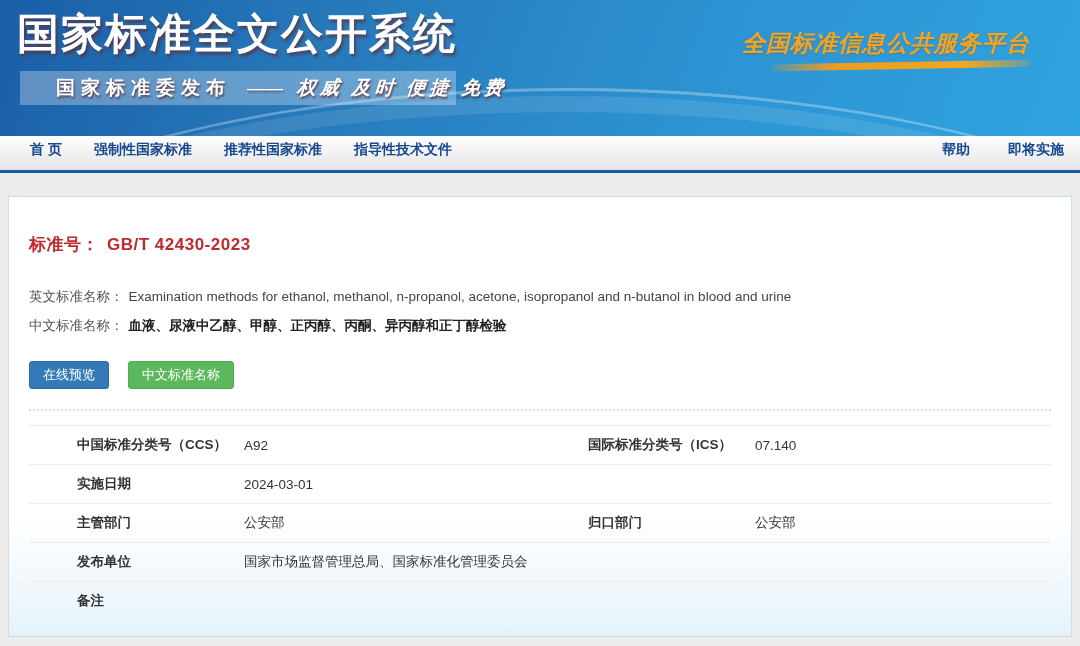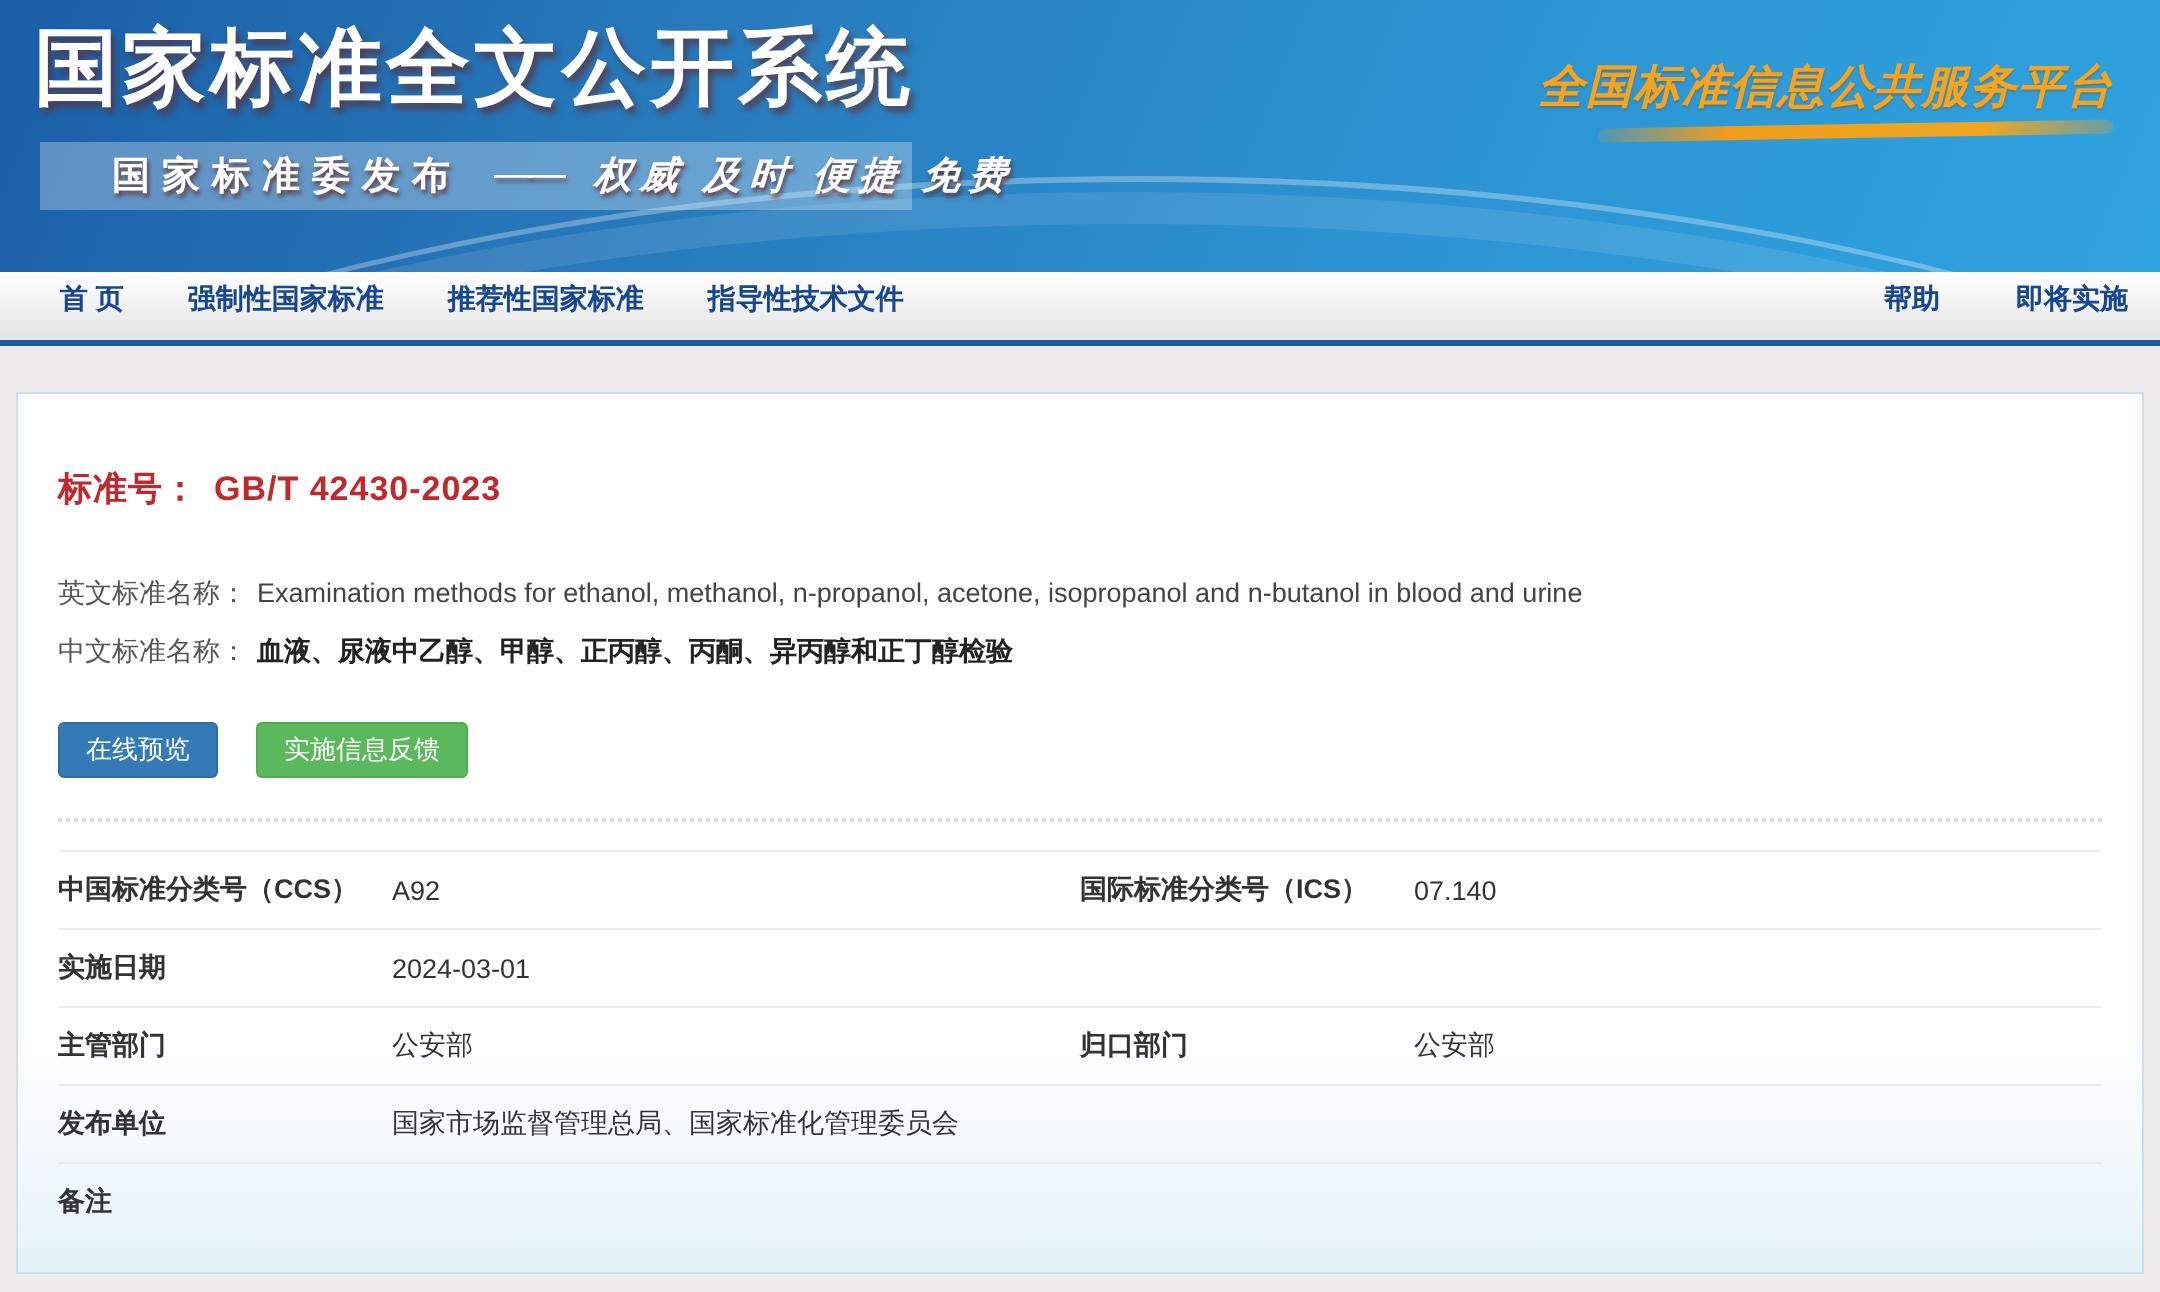--- a/index.html
+++ b/index.html
@@ -32,21 +32,21 @@
   }
   .sub-banner .publisher {
     font-family:"Liberation Serif",serif; letter-spacing:6px;
     text-shadow:1px 2px 2px rgba(100,40,40,0.8);
   }
   .sub-banner .dash { font-weight:normal; letter-spacing:-2px; text-shadow:1px 2px 2px rgba(100,40,40,0.6); }
   .sub-banner .slogan {
     font-family:"Liberation Serif",serif; font-style:italic; letter-spacing:4px;
     text-shadow:1px 2px 2px rgba(100,40,40,0.8); transform:skewX(-4deg);
   }
-  .platform { position:absolute; right:23px; top:28px; text-align:left; }
+  .platform { position:absolute; right:50px; top:28px; text-align:left; }
   .platform-text {
     color:#f6a41f; font-size:23px; font-weight:bold; font-style:italic;
     font-family:"Liberation Serif",serif; letter-spacing:1px; white-space:nowrap;
     text-shadow:0 1px 1px rgba(120,70,0,0.35);
   }
   .brush-underline {
     height:7px; width:258px; margin:3px 0 0 auto;
     background:linear-gradient(90deg,rgba(240,157,25,0.15),#ef9d1a 25%,#f0a71f 75%,rgba(240,157,25,0.25));
     border-radius:50px; transform:rotate(-1deg);
   }
@@ -86,21 +86,21 @@
   .btn-feedback { background:#5cb85c; border:1px solid #4cae4c; }
 
   .dotted-divider { border:none; border-top:2px dotted #dedede; margin:20px 0 0; }
 
   .detail-table { margin-top:14px; }
   .trow {
     display:flex; align-items:center; height:39px;
     border-top:1px solid #ececec; font-size:13.5px;
   }
   .tcell { flex:1; display:flex; align-items:center; min-width:0; }
-  .tlabel { flex:0 0 167px; font-weight:bold; color:#333; white-space:nowrap; }
+  .tlabel { flex:0 0 167px; font-weight:bold; color:#333; white-space:nowrap;margin-left:48px; }
   .tvalue { color:#333; white-space:nowrap; }
 </style>
 </head>
 <body>
 
 <header class="site-header">
   <div class="swoosh swoosh-1"></div>
   <div class="swoosh swoosh-2"></div>
   <div class="site-title">国家标准全文公开系统</div>
   <div class="sub-banner">
@@ -135,21 +135,21 @@
 
       <div class="info-line">
         <span>英文标准名称：</span><span class="val en-name">Examination methods for ethanol, methanol, n-propanol, acetone, isopropanol and n-butanol in blood and urine</span>
       </div>
       <div class="info-line">
         <span>中文标准名称：</span><span class="val cn-name">血液、尿液中乙醇、甲醇、正丙醇、丙酮、异丙醇和正丁醇检验</span>
       </div>
 
       <div class="button-row">
         <button class="btn btn-preview">在线预览</button>
-        <button class="btn btn-feedback">实施信息反馈</button>
+        <button class="btn btn-feedback">中文标准名称</button>
       </div>
 
       <hr class="dotted-divider">
 
       <div class="detail-table">
 
         <div class="trow">
           <div class="tcell">
             <span class="tlabel">中国标准分类号（CCS）</span>
             <span class="tvalue">A92</span>

